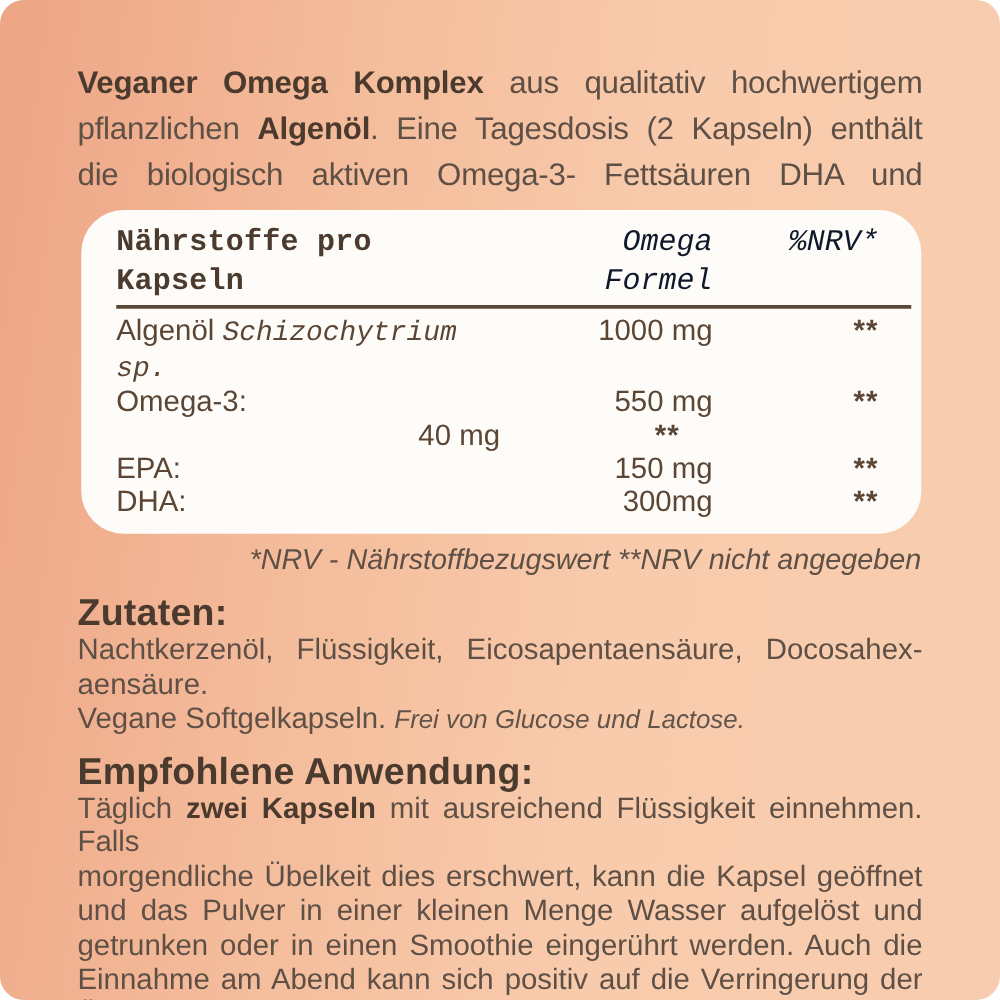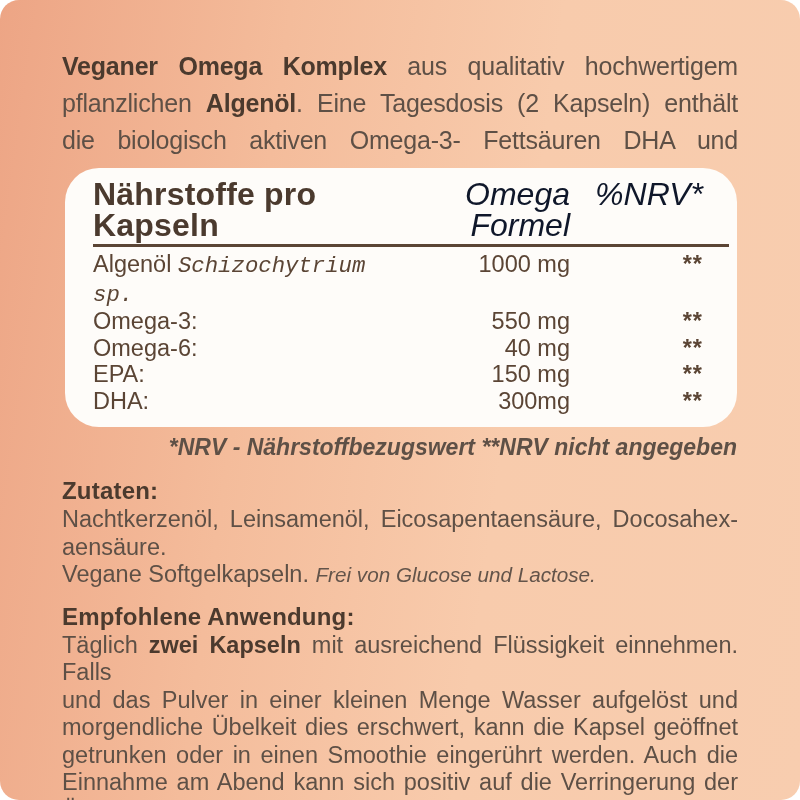--- a/index.html
+++ b/index.html
@@ -39,46 +39,45 @@
     background: #fefcf9;
     border-radius: 34px;
     padding: 11px 8px 13px 28px;
     color: #5b4535;
   }
   .trow {
     display: grid;
     grid-template-columns: 1fr 170px 159px;
     align-items: baseline;
   }
-  .thead { font-size: 32px; line-height: 31px; }
+  .thead { font-size: 24px; line-height: 31px; font-family: Liberation Mono, monospace; }
   .thead .c1 { font-weight: 700; color: #4b3a2e; letter-spacing: 0.2px; }
   .it { font-style: italic; color: #0f172a; }
   .c2 { text-align: right; }
   .c3 { text-align: right; padding-right: 26px; }
   .divider {
     border-top: 3px solid #5b4535;
     margin: 3px 0 4px 0;
   }
   .tbody-row { font-size: 23.5px; line-height: 26.5px; }
   .sp { font-style: italic; font-size: 0.95em; font-family: Liberation Mono, monospace; }
   .nrv-stars { font-weight: 700; letter-spacing: 1px; }
   
   .footnote {
     margin-top: 7px;
     width: 675px;
     text-align: right;
     font-style: italic;
     font-size: 23px;
     color: #5e5046;
-    font-weight: bold;
   }
   
   .sec-heading {
     font-weight: 700;
-    font-size: 24px;
+    font-size: 30px;
     line-height: 30px;
     color: #4b3a2e;
     letter-spacing: 0.2px;
   }
   .ingredients { margin-top: 15px; }
   .sec-body {
     font-size: 23.5px;
     line-height: 27.5px;
     color: #5e5046;
   }
@@ -108,52 +107,51 @@
       <div><span>Algenöl </span><span class="sp">Schizochytrium sp.</span></div>
       <div class="c2">1000 mg</div>
       <div class="c3 nrv-stars">**</div>
     </div>
     <div class="trow tbody-row">
       <div>Omega-3:</div>
       <div class="c2">550 mg</div>
       <div class="c3 nrv-stars">**</div>
     </div>
     <div class="trow tbody-row">
-      <div>Omega-6:</div>
       <div class="c2">40 mg</div>
       <div class="c3 nrv-stars">**</div>
     </div>
     <div class="trow tbody-row">
       <div>EPA:</div>
       <div class="c2">150 mg</div>
       <div class="c3 nrv-stars">**</div>
     </div>
     <div class="trow tbody-row">
       <div>DHA:</div>
       <div class="c2">300mg</div>
       <div class="c3 nrv-stars">**</div>
     </div>
   </div>
 
   <div class="footnote">*NRV - Nährstoffbezugswert **NRV nicht angegeben</div>
 
   <div class="ingredients">
     <div class="sec-heading">Zutaten:</div>
     <div class="sec-body">
-      <span class="jline">Nachtkerzenöl, Leinsamenöl, Eicosapentaensäure, Docosahex-</span>
+      <span class="jline">Nachtkerzenöl, Flüssigkeit, Eicosapentaensäure, Docosahex-</span>
       <span class="lline">aensäure.</span>
       <span class="lline"><span>Vegane Softgelkapseln. </span><span class="small-it">Frei von Glucose und Lactose.</span></span>
     </div>
   </div>
 
   <div class="usage">
     <div class="sec-heading">Empfohlene Anwendung:</div>
     <div class="sec-body">
       <span class="jline"><span>Täglich </span><b>zwei Kapseln</b><span> mit ausreichend Flüssigkeit einnehmen. Falls</span></span>
+      <span class="jline">morgendliche Übelkeit dies erschwert, kann die Kapsel geöffnet</span>
       <span class="jline">und das Pulver in einer kleinen Menge Wasser aufgelöst und</span>
-      <span class="jline">morgendliche Übelkeit dies erschwert, kann die Kapsel geöffnet</span>
       <span class="jline">getrunken oder in einen Smoothie eingerührt werden. Auch die</span>
       <span class="jline">Einnahme am Abend kann sich positiv auf die Verringerung der</span>
       <span class="lline">Übelkeit auswirken.</span>
     </div>
   </div>
 
 </div>
 
 </body></html>

